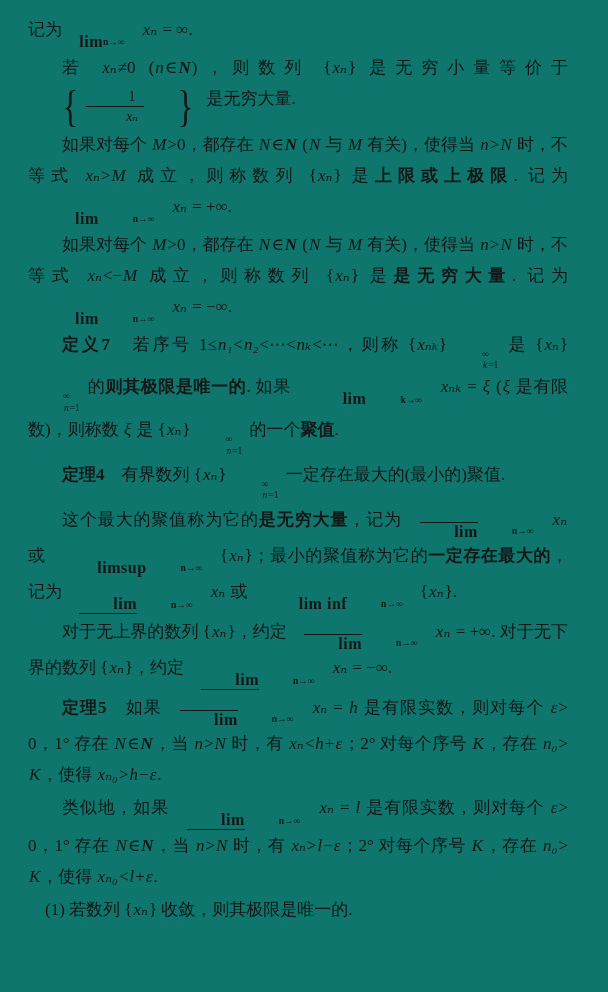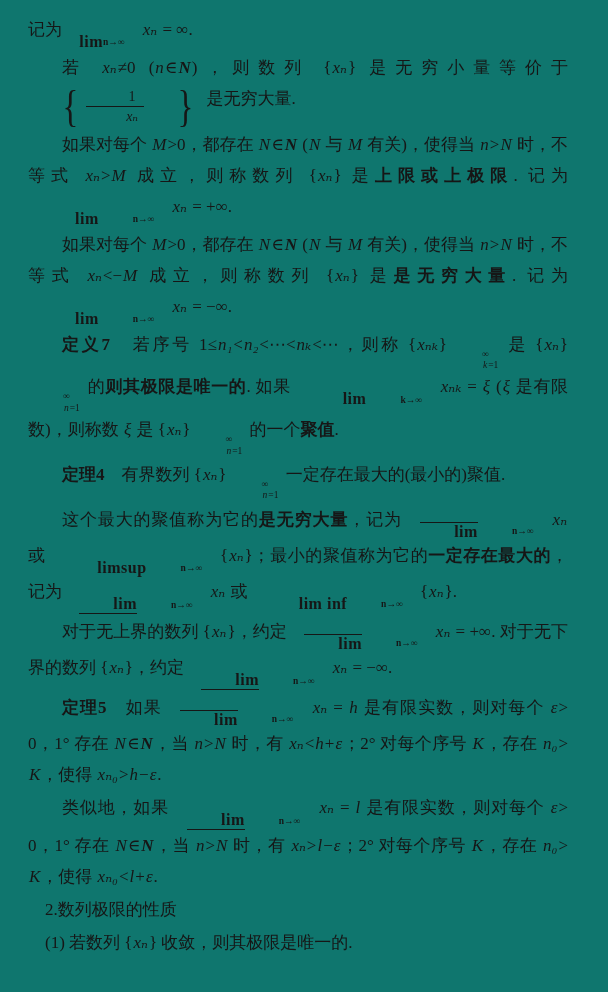--- a/index.html
+++ b/index.html
@@ -103,17 +103,16 @@
           <span class="limsub">n→∞</span>
         </span> <i class="var">xₙ</i> = −∞.</p>
       <p class="para indent2"><b class="bold">定理5</b>　如果 <span class="limstack">
           <span class="limtop bar">lim</span>
           <span class="limsub">n→∞</span>
         </span> <i class="var">xₙ</i> = <i class="var">h</i> 是有限实数，则对每个 <i class="var">ε</i>&gt;0，1° 存在 <i class="var">N</i>∈<b class="bold"><i class="var">N</i></b>，当 <i class="var">n</i>&gt;<i class="var">N</i> 时，有 <i class="var">xₙ</i>&lt;<i class="var">h</i>+<i class="var">ε</i>；2° 对每个序号 <i class="var">K</i>，存在 <i class="var">n₀</i>&gt;<i class="var">K</i>，使得 <i class="var">xₙ₀</i>&gt;<i class="var">h</i>−<i class="var">ε</i>.</p>
       <p class="para indent2">类似地，如果 <span class="limstack">
           <span class="limtop under">lim</span>
           <span class="limsub">n→∞</span>
         </span> <i class="var">xₙ</i> = <i class="var">l</i> 是有限实数，则对每个 <i class="var">ε</i>&gt;0，1° 存在 <i class="var">N</i>∈<b class="bold"><i class="var">N</i></b>，当 <i class="var">n</i>&gt;<i class="var">N</i> 时，有 <i class="var">xₙ</i>&gt;<i class="var">l</i>−<i class="var">ε</i>；2° 对每个序号 <i class="var">K</i>，存在 <i class="var">n₀</i>&gt;<i class="var">K</i>，使得 <i class="var">xₙ₀</i>&lt;<i class="var">l</i>+<i class="var">ε</i>.</p>
-      <p class="para indent1">2.数列极限的性质</p>
       <p class="para indent1">(1) 若数列 {<i class="var">xₙ</i>} 收敛，则其极限是唯一的.</p>
     </div>
 
 </div>
 
 </body></html>

